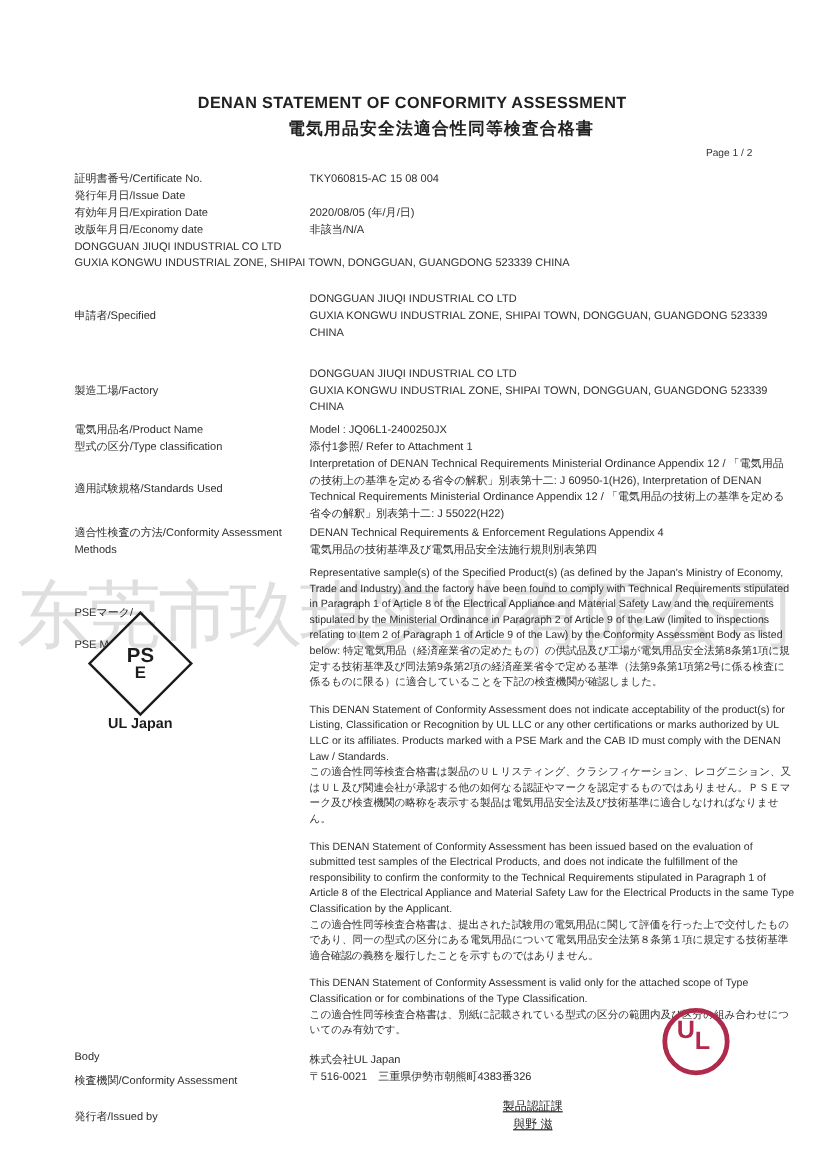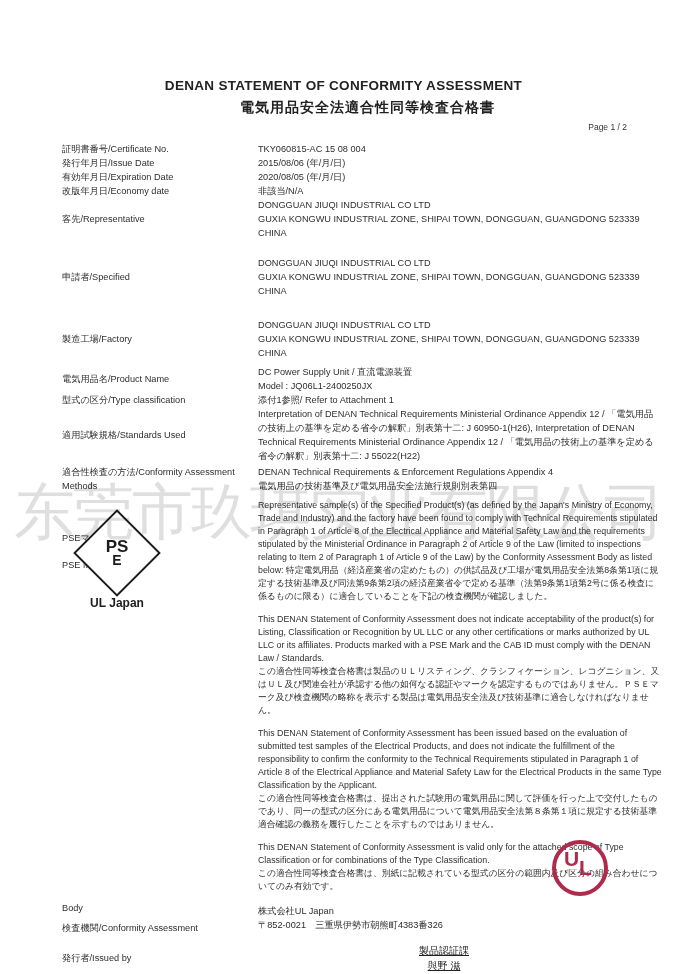--- a/index.html
+++ b/index.html
@@ -53,38 +53,34 @@
   <div class="content">
 
     <div class="row">
       <div class="label">証明書番号/Certificate No.</div>
       <div class="value">
           <div class="vline">TKY060815-AC 15 08 004</div>
         </div>
     </div>
     <div class="row">
       <div class="label">発行年月日/Issue Date</div>
-      <div class="value">
-          <div class="vline">2015/08/06 (年/月/日)</div>
-        </div>
     </div>
     <div class="row">
       <div class="label">有効年月日/Expiration Date</div>
       <div class="value">
           <div class="vline">2020/08/05 (年/月/日)</div>
         </div>
     </div>
     <div class="row">
       <div class="label">改版年月日/Economy date</div>
       <div class="value">
           <div class="vline">非該当/N/A</div>
         </div>
     </div>
     <div class="row">
-      <div class="label">客先/Representative</div>
       <div class="value">
         <div class="vline">DONGGUAN JIUQI INDUSTRIAL CO LTD</div>
         <div class="vline">GUXIA KONGWU INDUSTRIAL ZONE, SHIPAI TOWN, DONGGUAN, GUANGDONG 523339 CHINA</div>
       </div>
     </div>
     <div class="row g2">
       <div class="label">申請者/Specified</div>
       <div class="value">
         <div class="vline">DONGGUAN JIUQI INDUSTRIAL CO LTD</div>
         <div class="vline">GUXIA KONGWU INDUSTRIAL ZONE, SHIPAI TOWN, DONGGUAN, GUANGDONG 523339 CHINA</div>
@@ -93,21 +89,20 @@
     <div class="row g3">
       <div class="label">製造工場/Factory</div>
       <div class="value">
         <div class="vline">DONGGUAN JIUQI INDUSTRIAL CO LTD</div>
         <div class="vline">GUXIA KONGWU INDUSTRIAL ZONE, SHIPAI TOWN, DONGGUAN, GUANGDONG 523339 CHINA</div>
       </div>
     </div>
     <div class="row g1">
       <div class="label">電気用品名/Product Name</div>
       <div class="value">
-        <div class="vline">DC Power Supply Unit / 直流電源装置</div>
         <div class="vline">Model : JQ06L1-2400250JX</div>
       </div>
     </div>
     <div class="row">
       <div class="label">型式の区分/Type classification</div>
       <div class="value">
           <div class="vline">添付1参照/ Refer to Attachment 1</div>
         </div>
     </div>
     <div class="row">
@@ -145,21 +140,21 @@
       <span class="jp">この適合性同等検査合格書は、別紙に記載されている型式の区分の範囲内及び区分の組み合わせについてのみ有効です。</span>
     </div>
 
     <div class="row g1">
       <div class="label loose">
         <div>Body</div>
         <div>検査機関/Conformity Assessment</div>
       </div>
       <div class="value">
         <div class="vline">株式会社UL Japan</div>
-        <div class="vline">〒852-0021　三重県伊勢市朝熊町4383番326</div>
+        <div class="vline">〒516-0021　三重県伊勢市朝熊町4383番326</div>
       </div>
     </div>
 
     <div class="row g1">
       <div class="label">発行者/Issued by</div>
       <div class="value">
         <div class="issuer-value">
           <div>製品認証課</div>
           <div>與野 滋</div>
 

